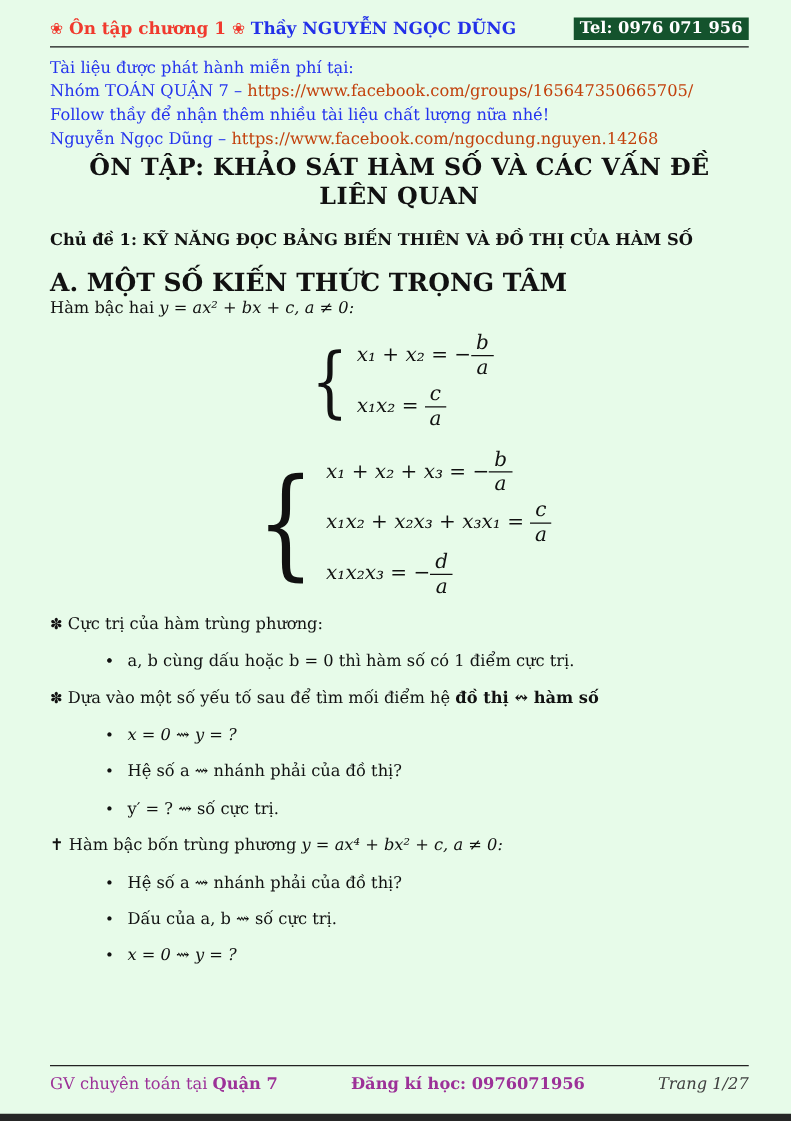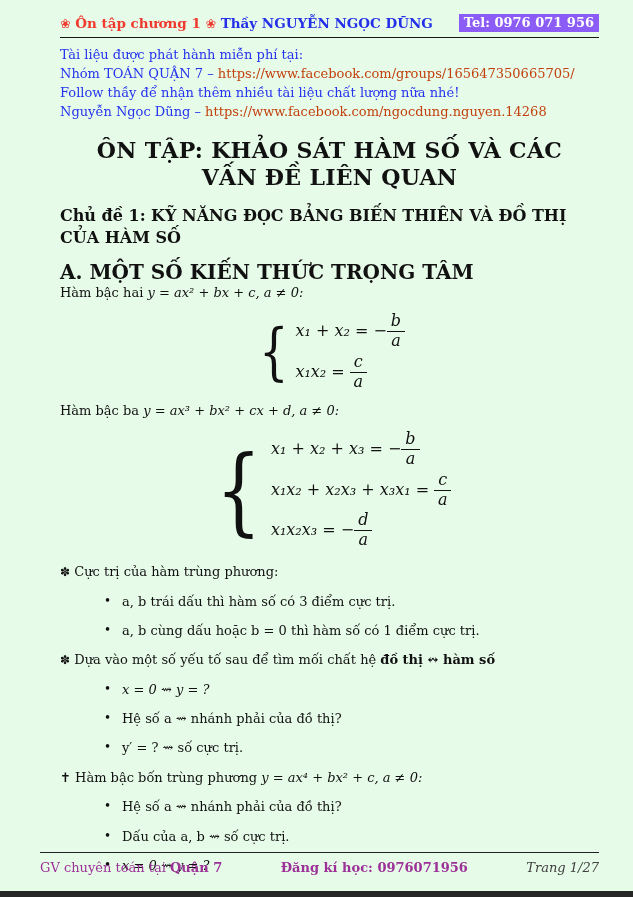--- a/index.html
+++ b/index.html
@@ -7,41 +7,41 @@
   .page{
     position:relative;
     width:633px;height:897px;
     margin:0 auto;
     background:#e7fbe9;
     font-family:"DejaVu Serif","DejaVu Sans",serif;
     color:#111;
     overflow:hidden;
     box-sizing:border-box;
   }
-  .content{padding:14px 34px 0 60px;}
+  .content{padding:14px 34px 0 40px;}
   
   .hdr{display:flex;justify-content:space-between;align-items:center;}
   .hdr-left{font-size:13.5px;font-weight:bold;white-space:nowrap;}
   .flower{color:#f03a2e;font-family:"DejaVu Sans",sans-serif;font-size:12.5px;}
   .hdr-red{color:#f03a2e;}
   .hdr-blue{color:#2330e8;}
   .tel-badge{
-    background:#8b5cf6;color:#ffffff;font-weight:bold;
+    background:#14532d;color:#ffffff;font-weight:bold;
     font-size:13px;padding:1px 5px 2px 5px;white-space:nowrap;
   }
   .rule{border:0;border-top:1.6px solid #161616;margin:5px 0 0 0;}
   
   .intro{margin-top:8px;color:#2433ee;font-weight:normal;font-size:13px;line-height:1.3;}
   .intro .link{color:#c2410c;text-decoration:none;}
   
   .title{
-    margin-top:16px;text-align:center;font-weight:bold;
-    font-size:22px;line-height:1.2;padding:0 26px;letter-spacing:.3px;
+    margin-top:2px;text-align:center;font-weight:bold;
+    font-size:19px;line-height:1.2;padding:0 26px;letter-spacing:.3px;
   }
-  .topic{margin-top:15px;font-weight:bold;font-size:16px;line-height:1.35;}
+  .topic{margin-top:15px;font-weight:bold;font-size:13px;line-height:1.35;}
   .sec-a{margin-top:12px;font-weight:bold;font-size:20px;}
   .line{font-size:13px;line-height:1.45;}
   .mk{font-family:"DejaVu Sans",sans-serif;font-size:12px;}
   .mk-dagger{font-family:"DejaVu Sans",sans-serif;font-weight:bold;font-size:13px;}
   .m{font-style:italic;}
   .b{font-weight:bold;}
   
   .sys{display:flex;align-items:center;width:fit-content;margin:6px auto 8px auto;}
   .sys .brace{font-family:"DejaVu Serif",serif;font-weight:400;transform:scaleX(.75);line-height:1;}
   .brace-2{font-size:62px;}
@@ -101,43 +101,40 @@
     </div>
 
     <div class="sys">
       <span class="brace brace-2">{</span>
       <div class="rows">
         <div class="row"><span>x₁ + x₂ = −</span><span class="frac"><span class="num">b</span><span class="den">a</span></span></div>
         <div class="row"><span>x₁x₂ = </span><span class="frac"><span class="num">c</span><span class="den">a</span></span></div>
       </div>
     </div>
 
-    <div class="line">
-      <span>Hàm bậc ba </span><span class="m">y = ax³ + bx² + cx + d, a ≠ 0:</span>
-    </div>
 
     <div class="sys">
       <span class="brace brace-3">{</span>
       <div class="rows">
         <div class="row"><span>x₁ + x₂ + x₃ = −</span><span class="frac"><span class="num">b</span><span class="den">a</span></span></div>
         <div class="row"><span>x₁x₂ + x₂x₃ + x₃x₁ = </span><span class="frac"><span class="num">c</span><span class="den">a</span></span></div>
         <div class="row"><span>x₁x₂x₃ = −</span><span class="frac"><span class="num">d</span><span class="den">a</span></span></div>
       </div>
     </div>
 
     <div class="line para">
       <span class="mk">✽</span>
       <span>Cực trị của hàm trùng phương:</span>
     </div>
-    <div class="bullet"><span class="dot">•</span><span>a, b trái dấu thì hàm số có 3 điểm cực trị.</span></div>
+    <div class="bullet"><span class="dot">•</span></div>
     <div class="bullet"><span class="dot">•</span><span>a, b cùng dấu hoặc b = 0 thì hàm số có 1 điểm cực trị.</span></div>
 
     <div class="line para">
       <span class="mk">✽</span>
-      <span>Dựa vào một số yếu tố sau để tìm mối chất hệ </span><span class="b">đồ thị ↭ hàm số</span>
+      <span>Dựa vào một số yếu tố sau để tìm mối điểm hệ </span><span class="b">đồ thị ↭ hàm số</span>
     </div>
 
     <div class="bullet"><span class="dot">•</span><span class="m">x = 0 ⇝ y = ?</span></div>
     <div class="bullet"><span class="dot">•</span><span>Hệ số a ⇝ nhánh phải của đồ thị?</span></div>
     <div class="bullet"><span class="dot">•</span><span>y′ = ? ⇝ số cực trị.</span></div>
 
     <div class="line para">
       <span class="mk-dagger">✝</span>
       <span>Hàm bậc bốn trùng phương </span><span class="m">y = ax⁴ + bx² + c, a ≠ 0:</span>
     </div>

